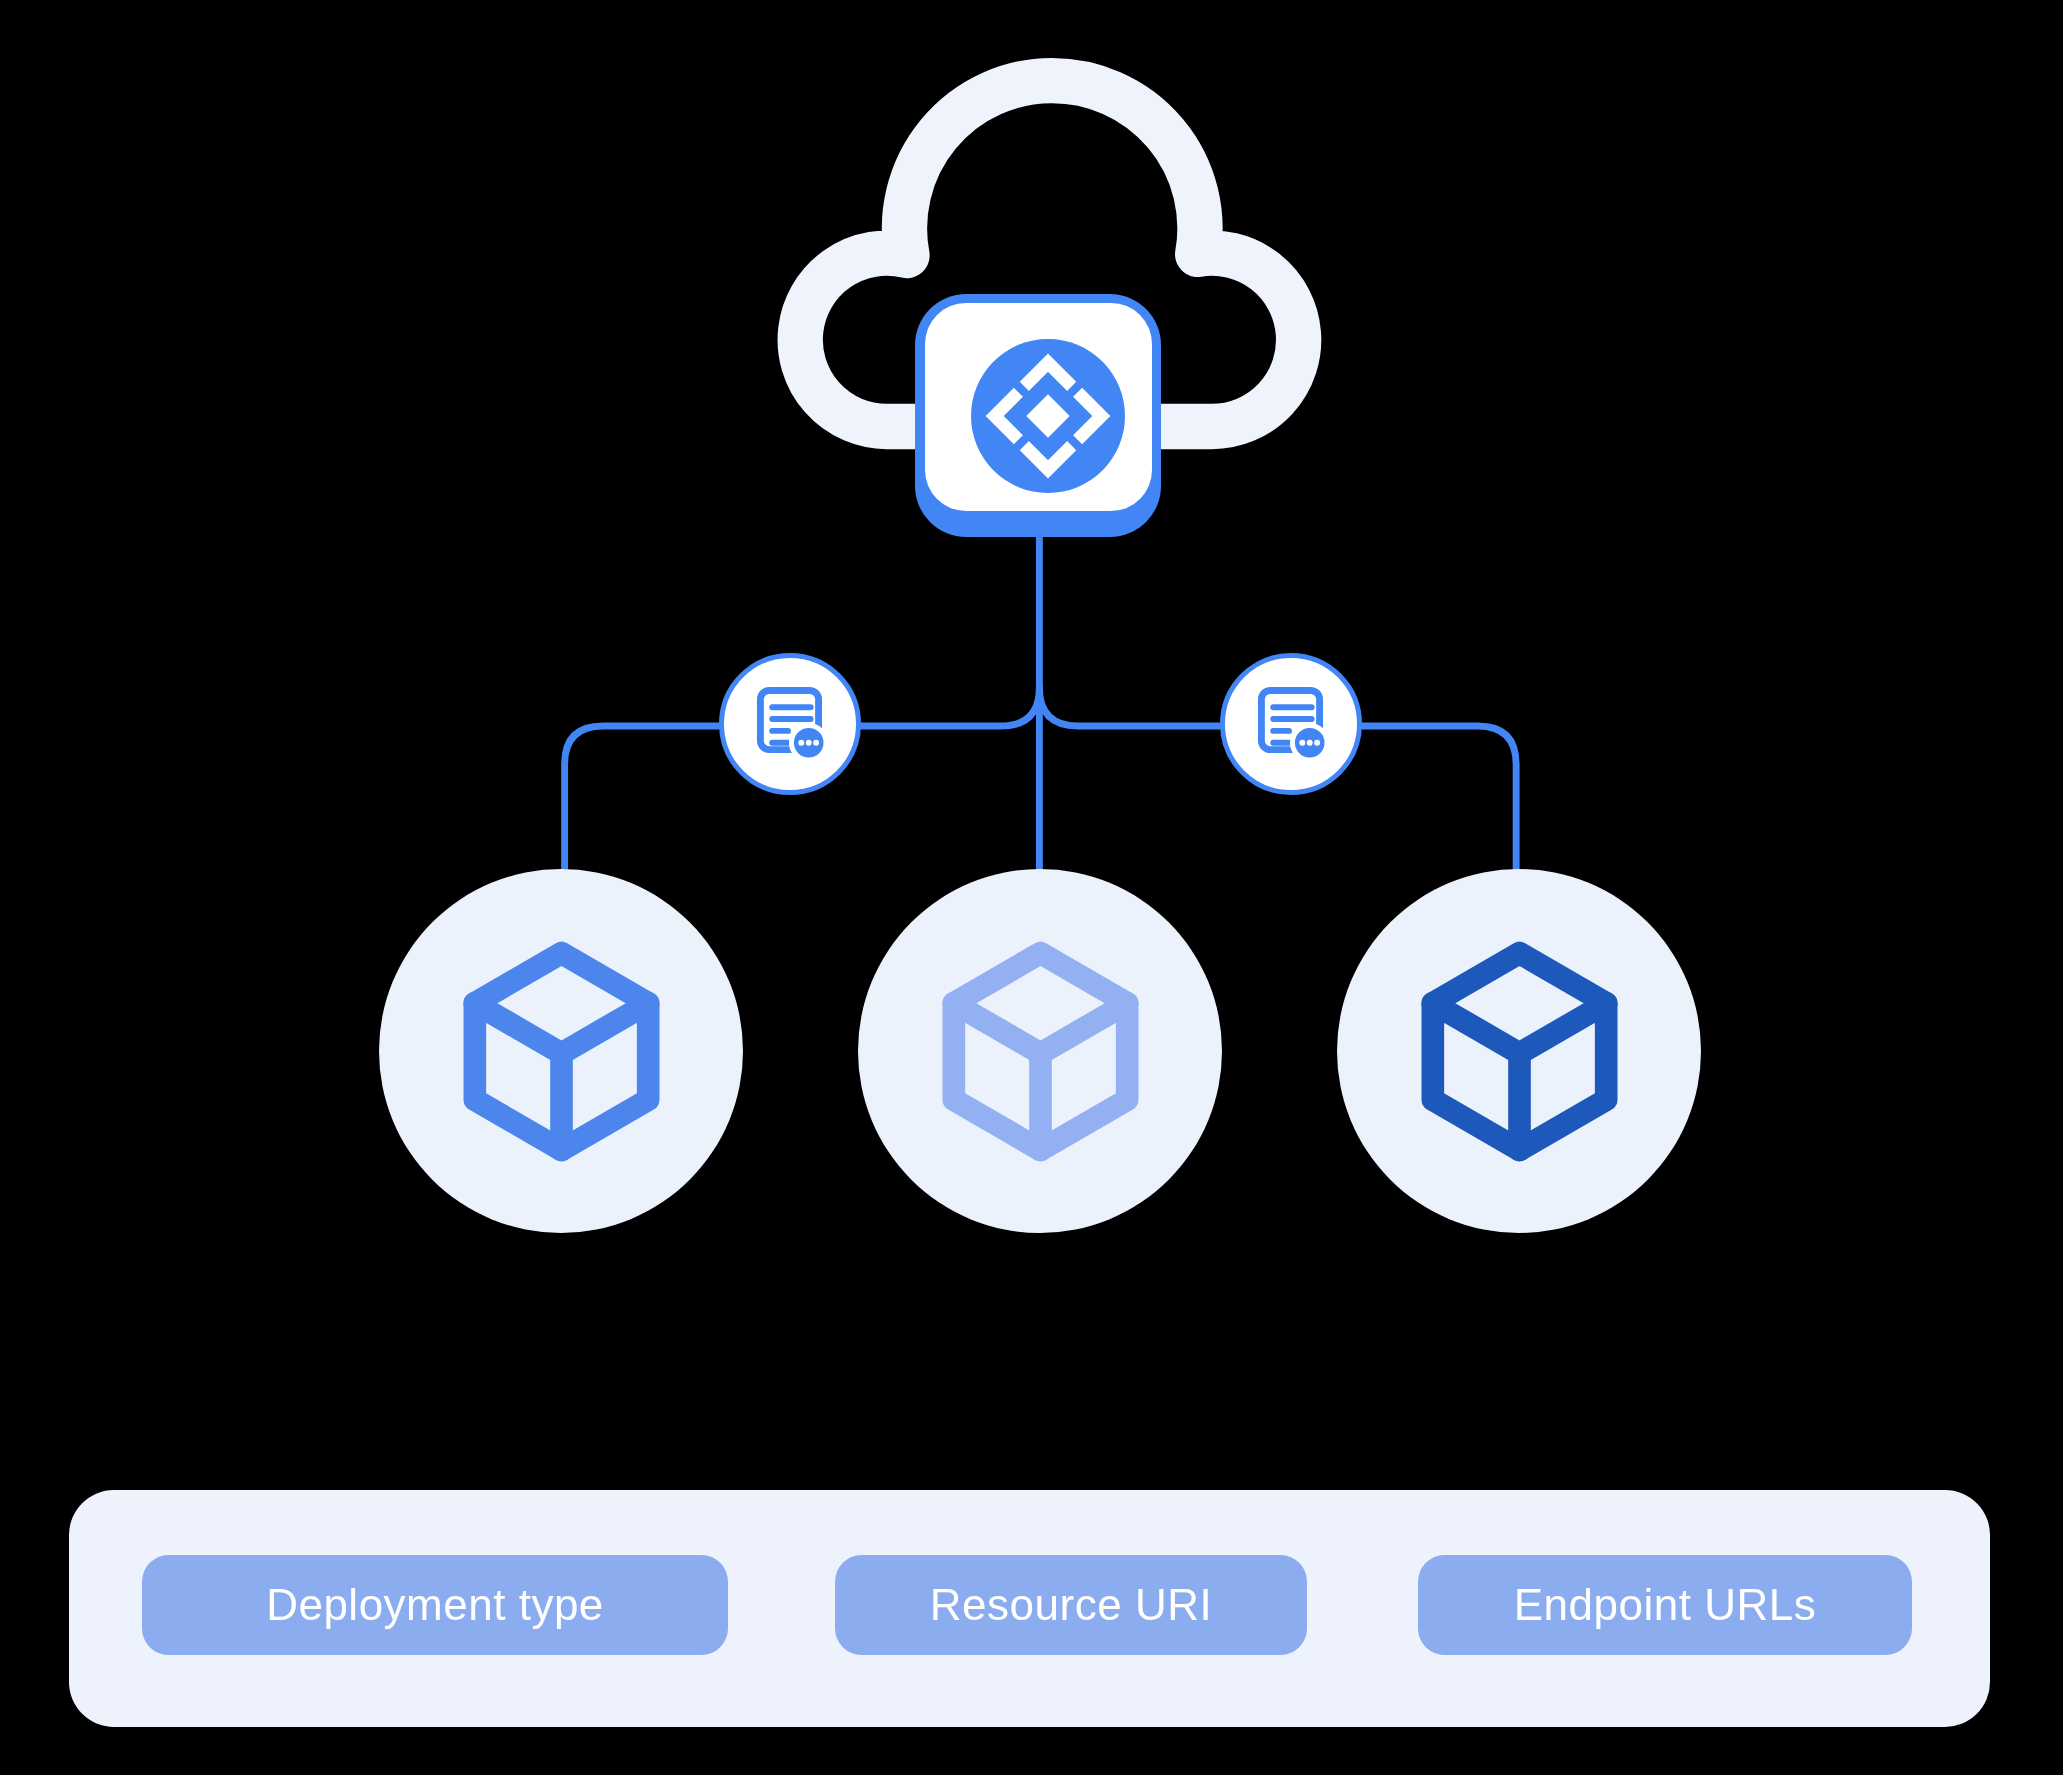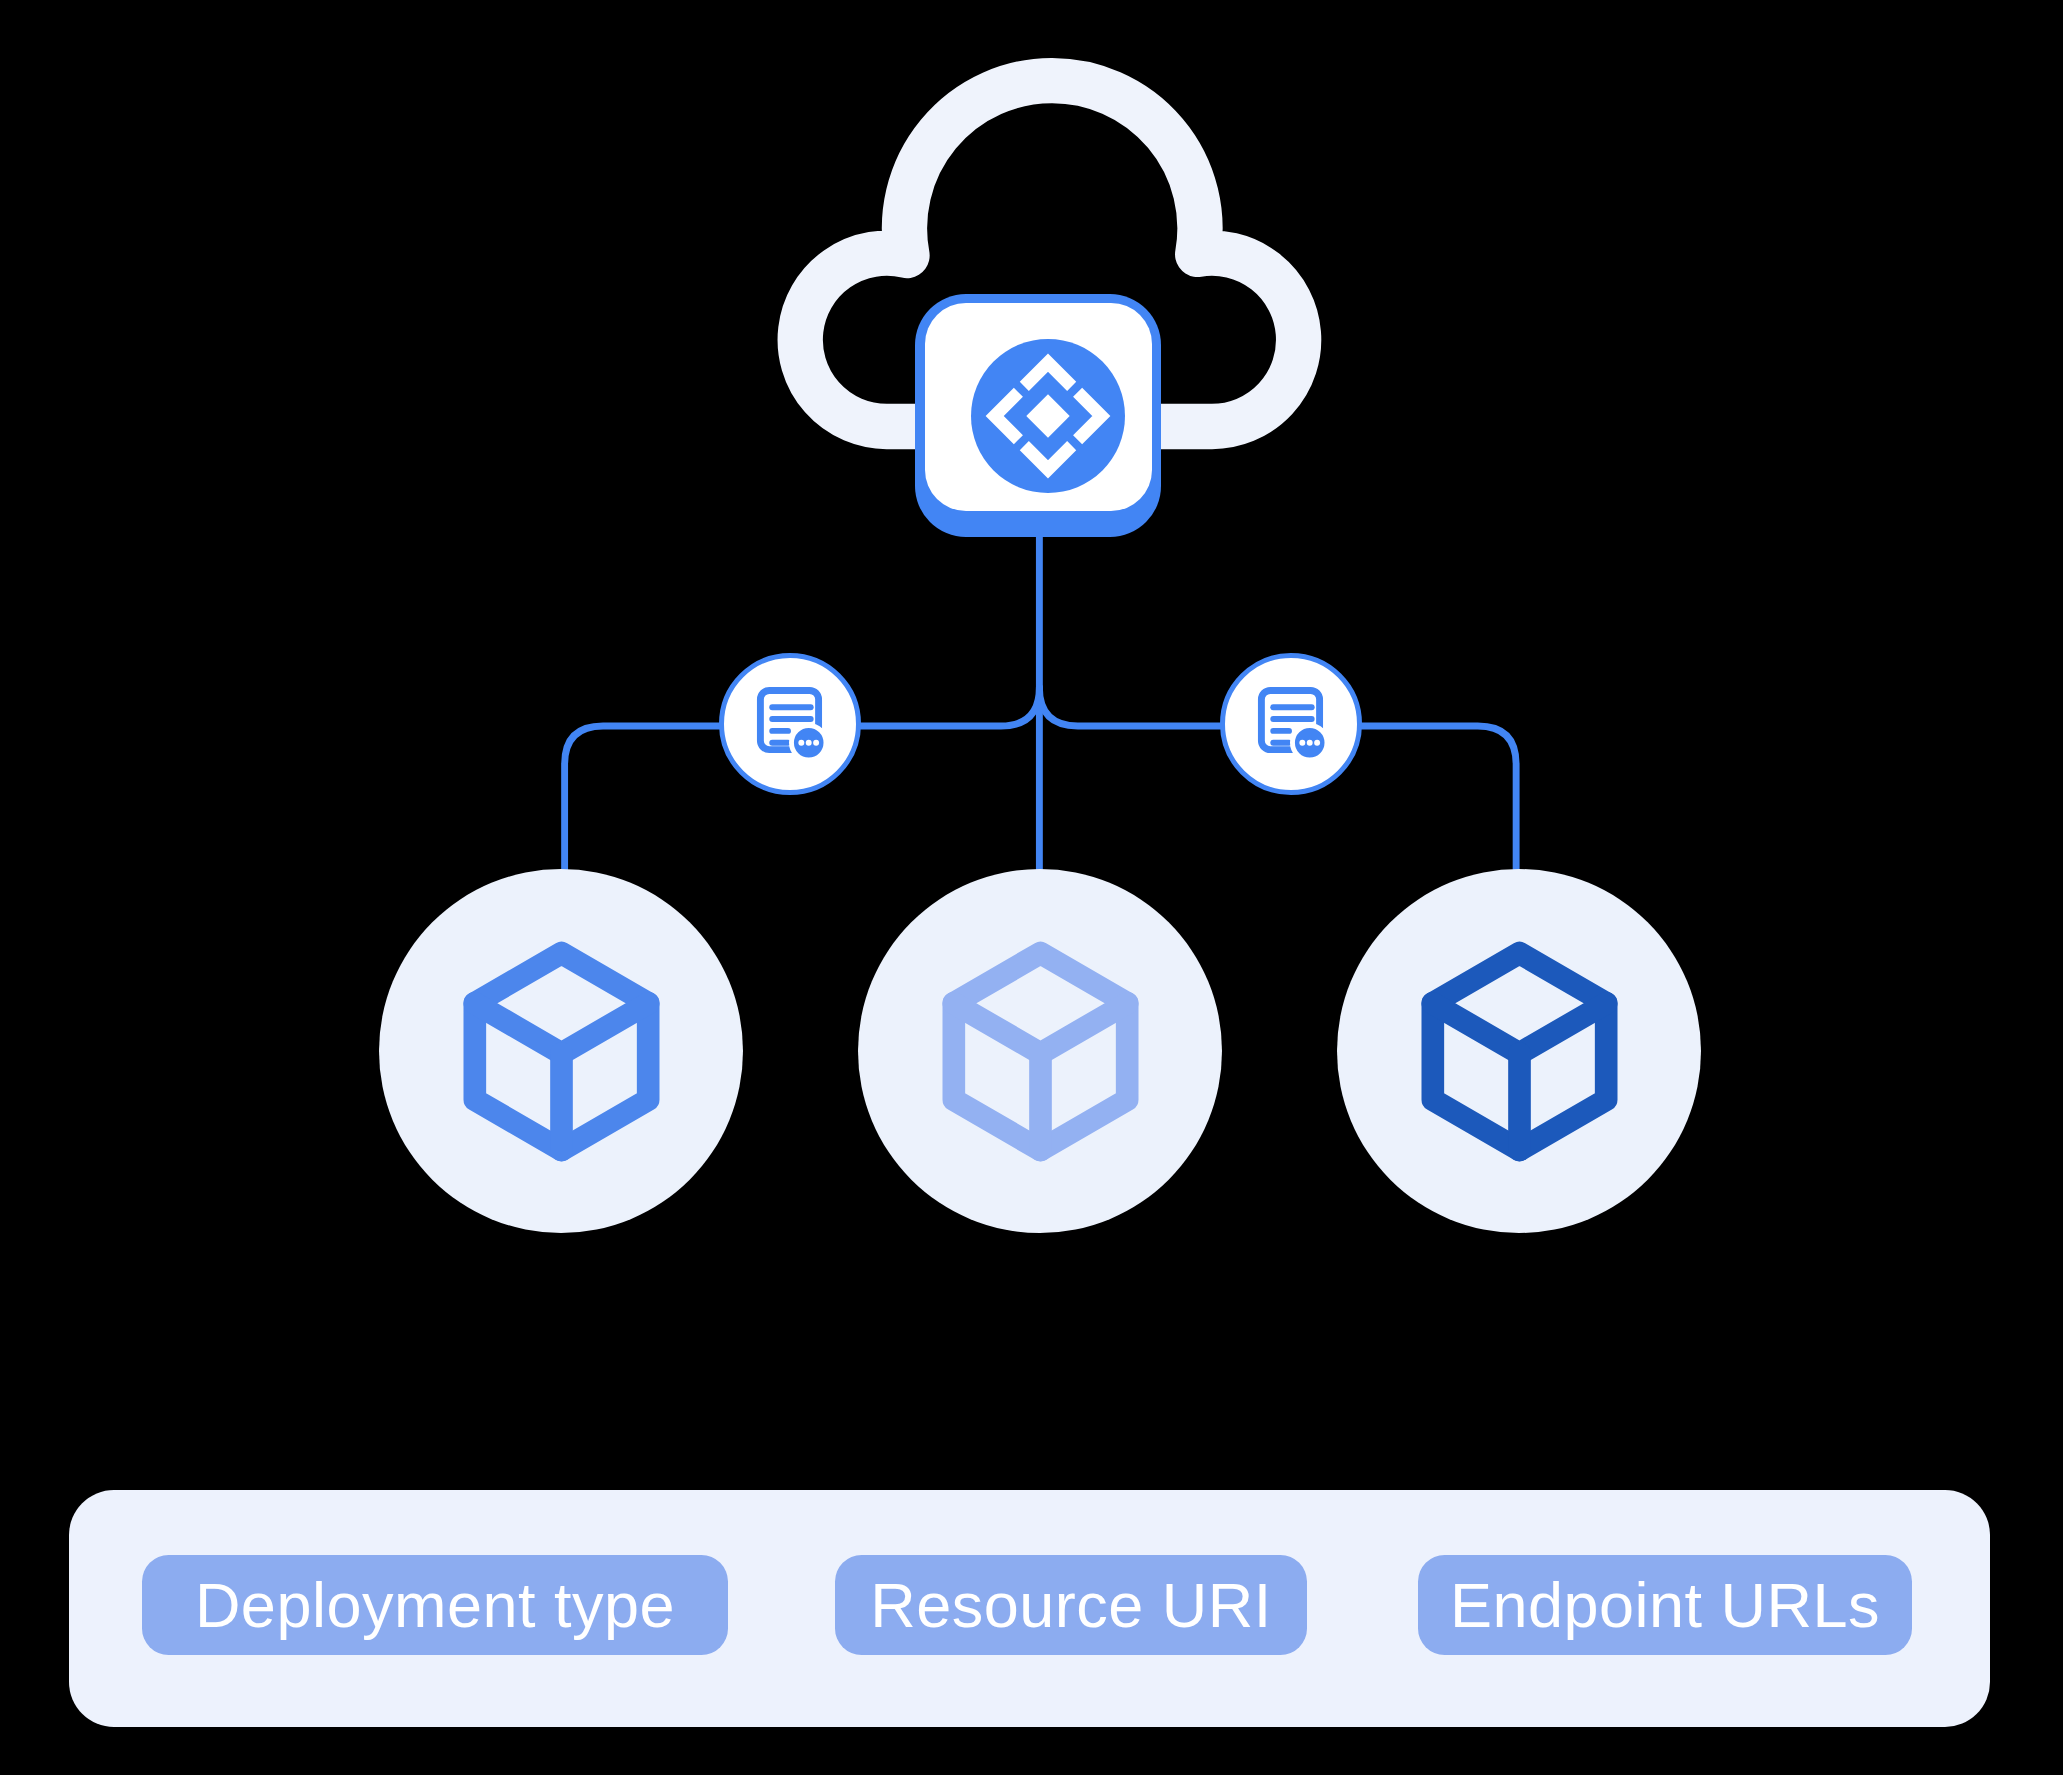--- a/index.html
+++ b/index.html
@@ -117,21 +117,21 @@
     height: 100px;
     background: #8CACF0;
     border-radius: 26.6px;
     display: flex;
     align-items: center;
     justify-content: center;
     z-index: 3;
   }
   .legend-pill span {
     color: #FFFFFF;
-    font-size: 63px;
+    font-size: 44px;
     font-weight: 500;
     letter-spacing: 0.5px;
     white-space: nowrap;
   }
   .legend-pill.p1 { left: 142px;  width: 586px; }
   .legend-pill.p2 { left: 835px;  width: 472px; }
   .legend-pill.p3 { left: 1418px; width: 494px; }
 </style>
 </head>
 <body>

